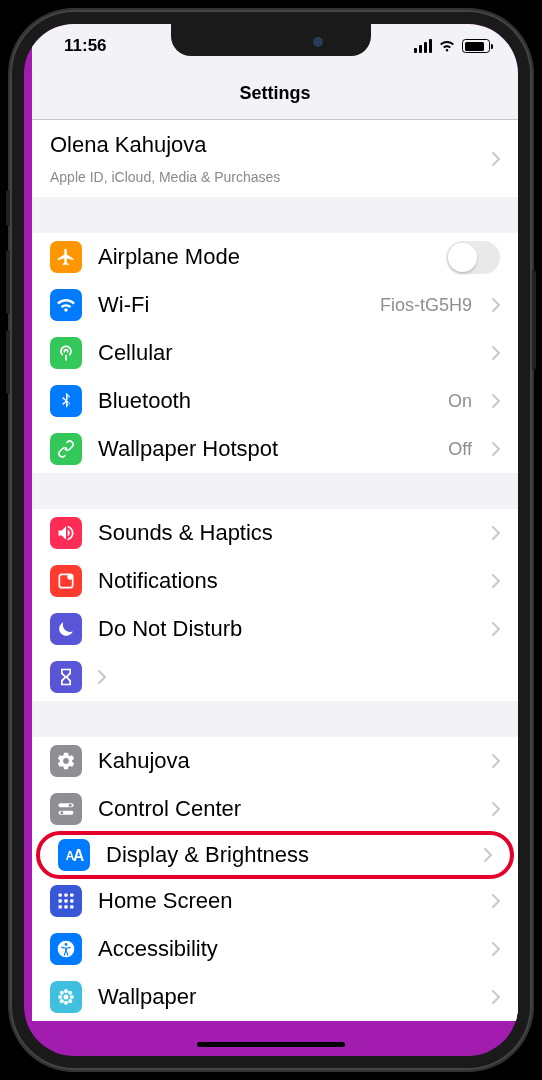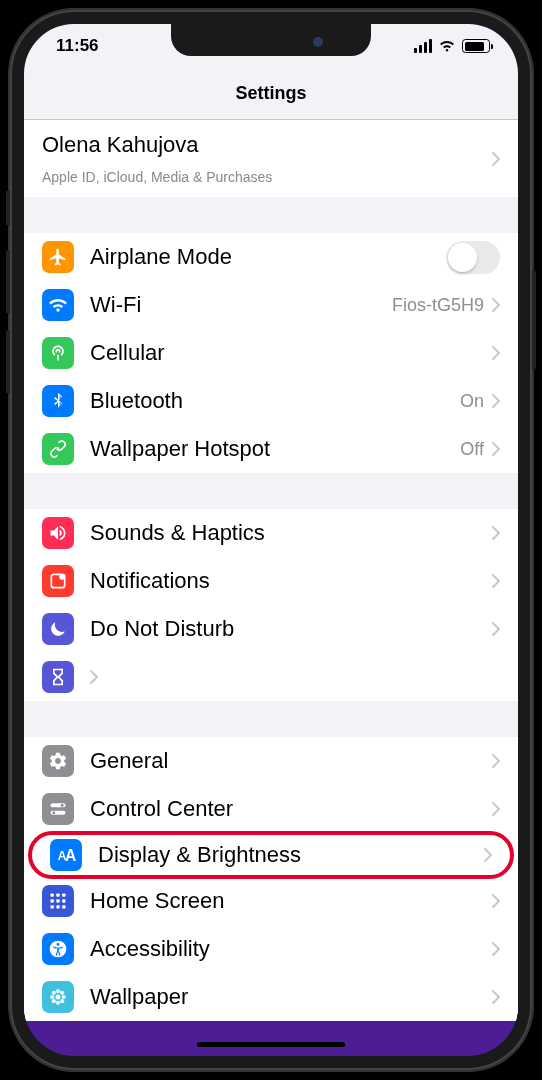--- a/index.html
+++ b/index.html
@@ -17,24 +17,25 @@
       height: 1060px;
       background: #1a1a1a;
       border-radius: 64px;
       padding: 14px;
       position: relative;
       box-shadow: 0 0 0 2px #333, inset 0 0 0 2px #444;
     }
     .phone-screen {
       width: 100%;
       height: 100%;
-      background: #4c1d95;
+      background: #a21caf;
       border-radius: 50px;
       overflow: hidden;
       position: relative;
+      padding-left: 8px;
     }
     .notch {
       position: absolute;
       top: 0;
       left: 50%;
       transform: translateX(-50%);
       width: 200px;
       height: 32px;
       background: #1a1a1a;
       border-radius: 0 0 20px 20px;
@@ -132,21 +133,21 @@
       flex-shrink: 0;
     }
     .row-label {
       font-size: 22px;
       color: #000;
       flex: 1;
     }
     .row-detail {
       font-size: 18px;
       color: #8e8e93;
-      margin-right: 8px;
+      margin-right: 20px;
     }
     .chevron {
       width: 8px;
       height: 14px;
       flex-shrink: 0;
     }
     .chevron svg { display:block; }
 
     .toggle {
       width: 54px;
@@ -391,21 +392,21 @@
             </div>
           </div>
           <div class="group-gap"></div>
           <div class="group">
             <div class="row">
               <div class="icon-slot" style="background: rgb(142, 142, 147);">
                 <svg viewBox="0 0 24 24" width="20" height="20">
                   <path fill="#fff" d="M19.4 13c.04-.3.06-.66.06-1s-.02-.7-.06-1l2.1-1.65c.2-.15.25-.42.13-.64l-2-3.46c-.12-.22-.4-.3-.6-.22l-2.5 1c-.52-.4-1.08-.73-1.7-.98l-.38-2.65C14.4 2.18 14.2 2 13.96 2h-4c-.24 0-.44.18-.47.4l-.38 2.65c-.6.25-1.17.58-1.7.98l-2.5-1c-.22-.08-.48 0-.6.22l-2 3.46c-.12.22-.07.5.13.64L4.54 11c-.04.3-.06.66-.06 1s.02.7.06 1l-2.1 1.65c-.2.15-.25.42-.13.64l2 3.46c.12.22.4.3.6.22l2.5-1c.52.4 1.08.73 1.7.98l.38 2.65c.03.22.23.4.47.4h4c.24 0 .44-.18.47-.4l.38-2.65c.6-.25 1.17-.58 1.7-.98l2.5 1c.22.08.48 0 .6-.22l2-3.46c.12-.22.07-.5-.13-.64L19.4 13zM12 15.5c-1.93 0-3.5-1.57-3.5-3.5s1.57-3.5 3.5-3.5 3.5 1.57 3.5 3.5-1.57 3.5-3.5 3.5z"></path>
                 </svg>
               </div>
-              <div class="row-label">General</div>
+              <div class="row-label">Kahujova</div>
               <div class="chevron">
                 <svg viewBox="0 0 8 14">
                   <path d="M1 1l6 6-6 6" stroke="#c7c7cc" stroke-width="2" fill="none" stroke-linecap="round" stroke-linejoin="round"></path>
                 </svg>
               </div>
               <div class="row-sep"></div>
             </div>
             <div class="row">
               <div class="icon-slot" style="background: rgb(142, 142, 147);">
                 <svg viewBox="0 0 24 24" width="20" height="20">

